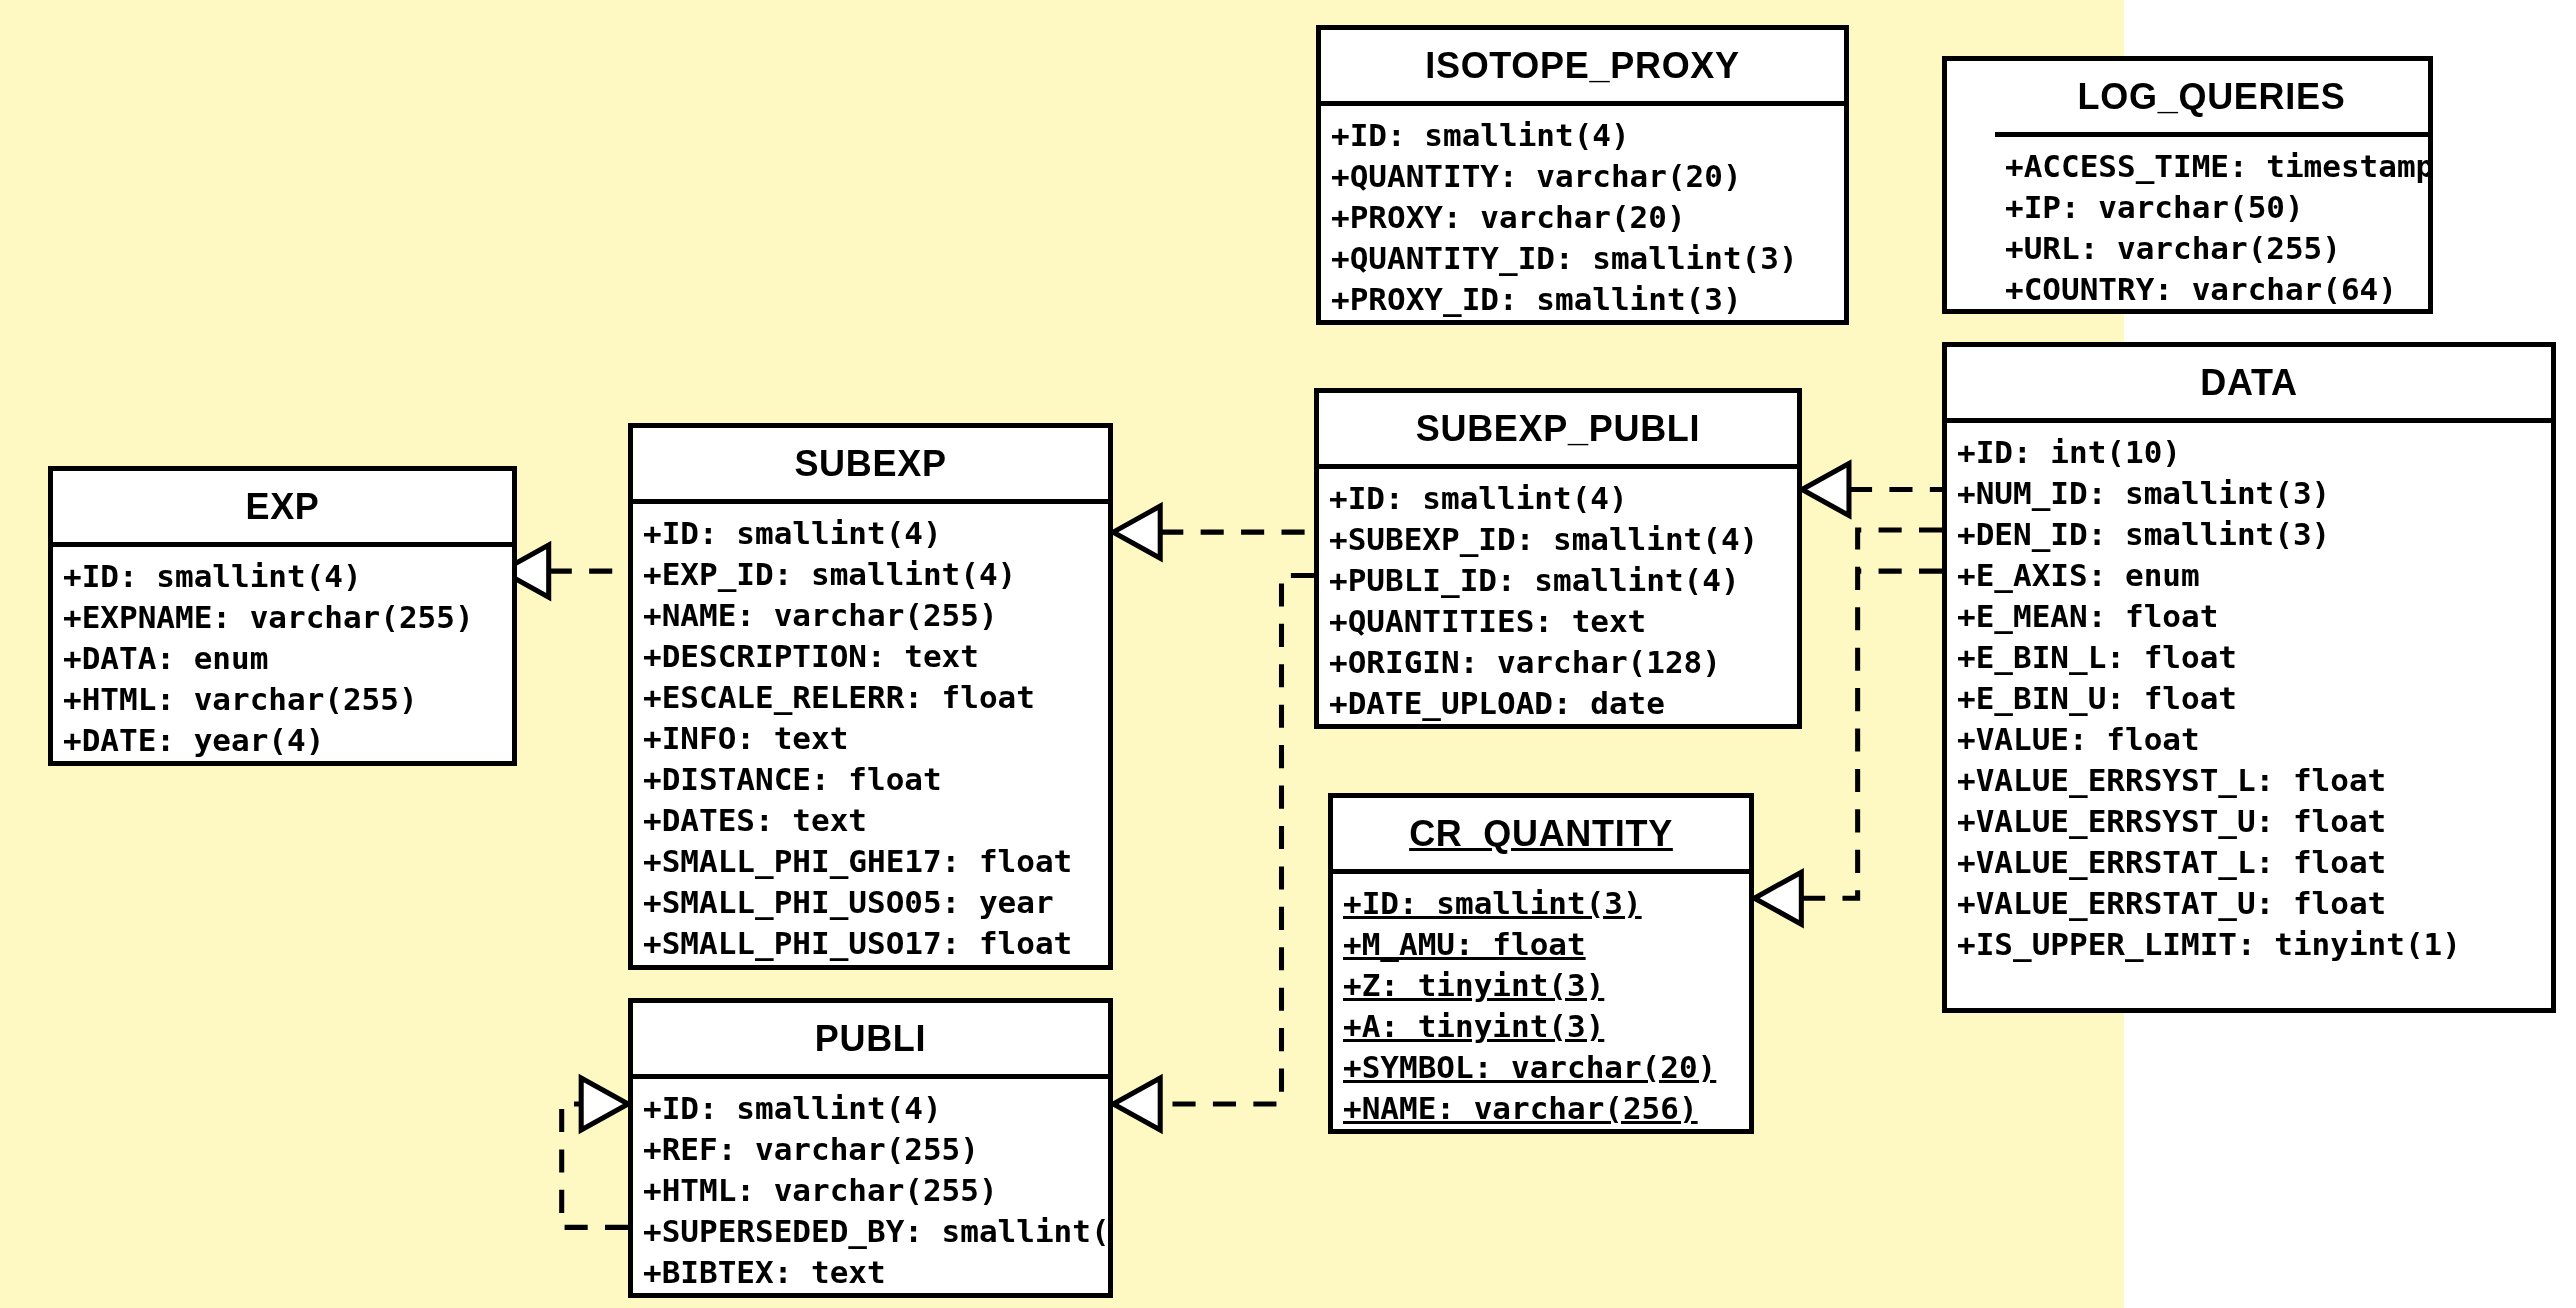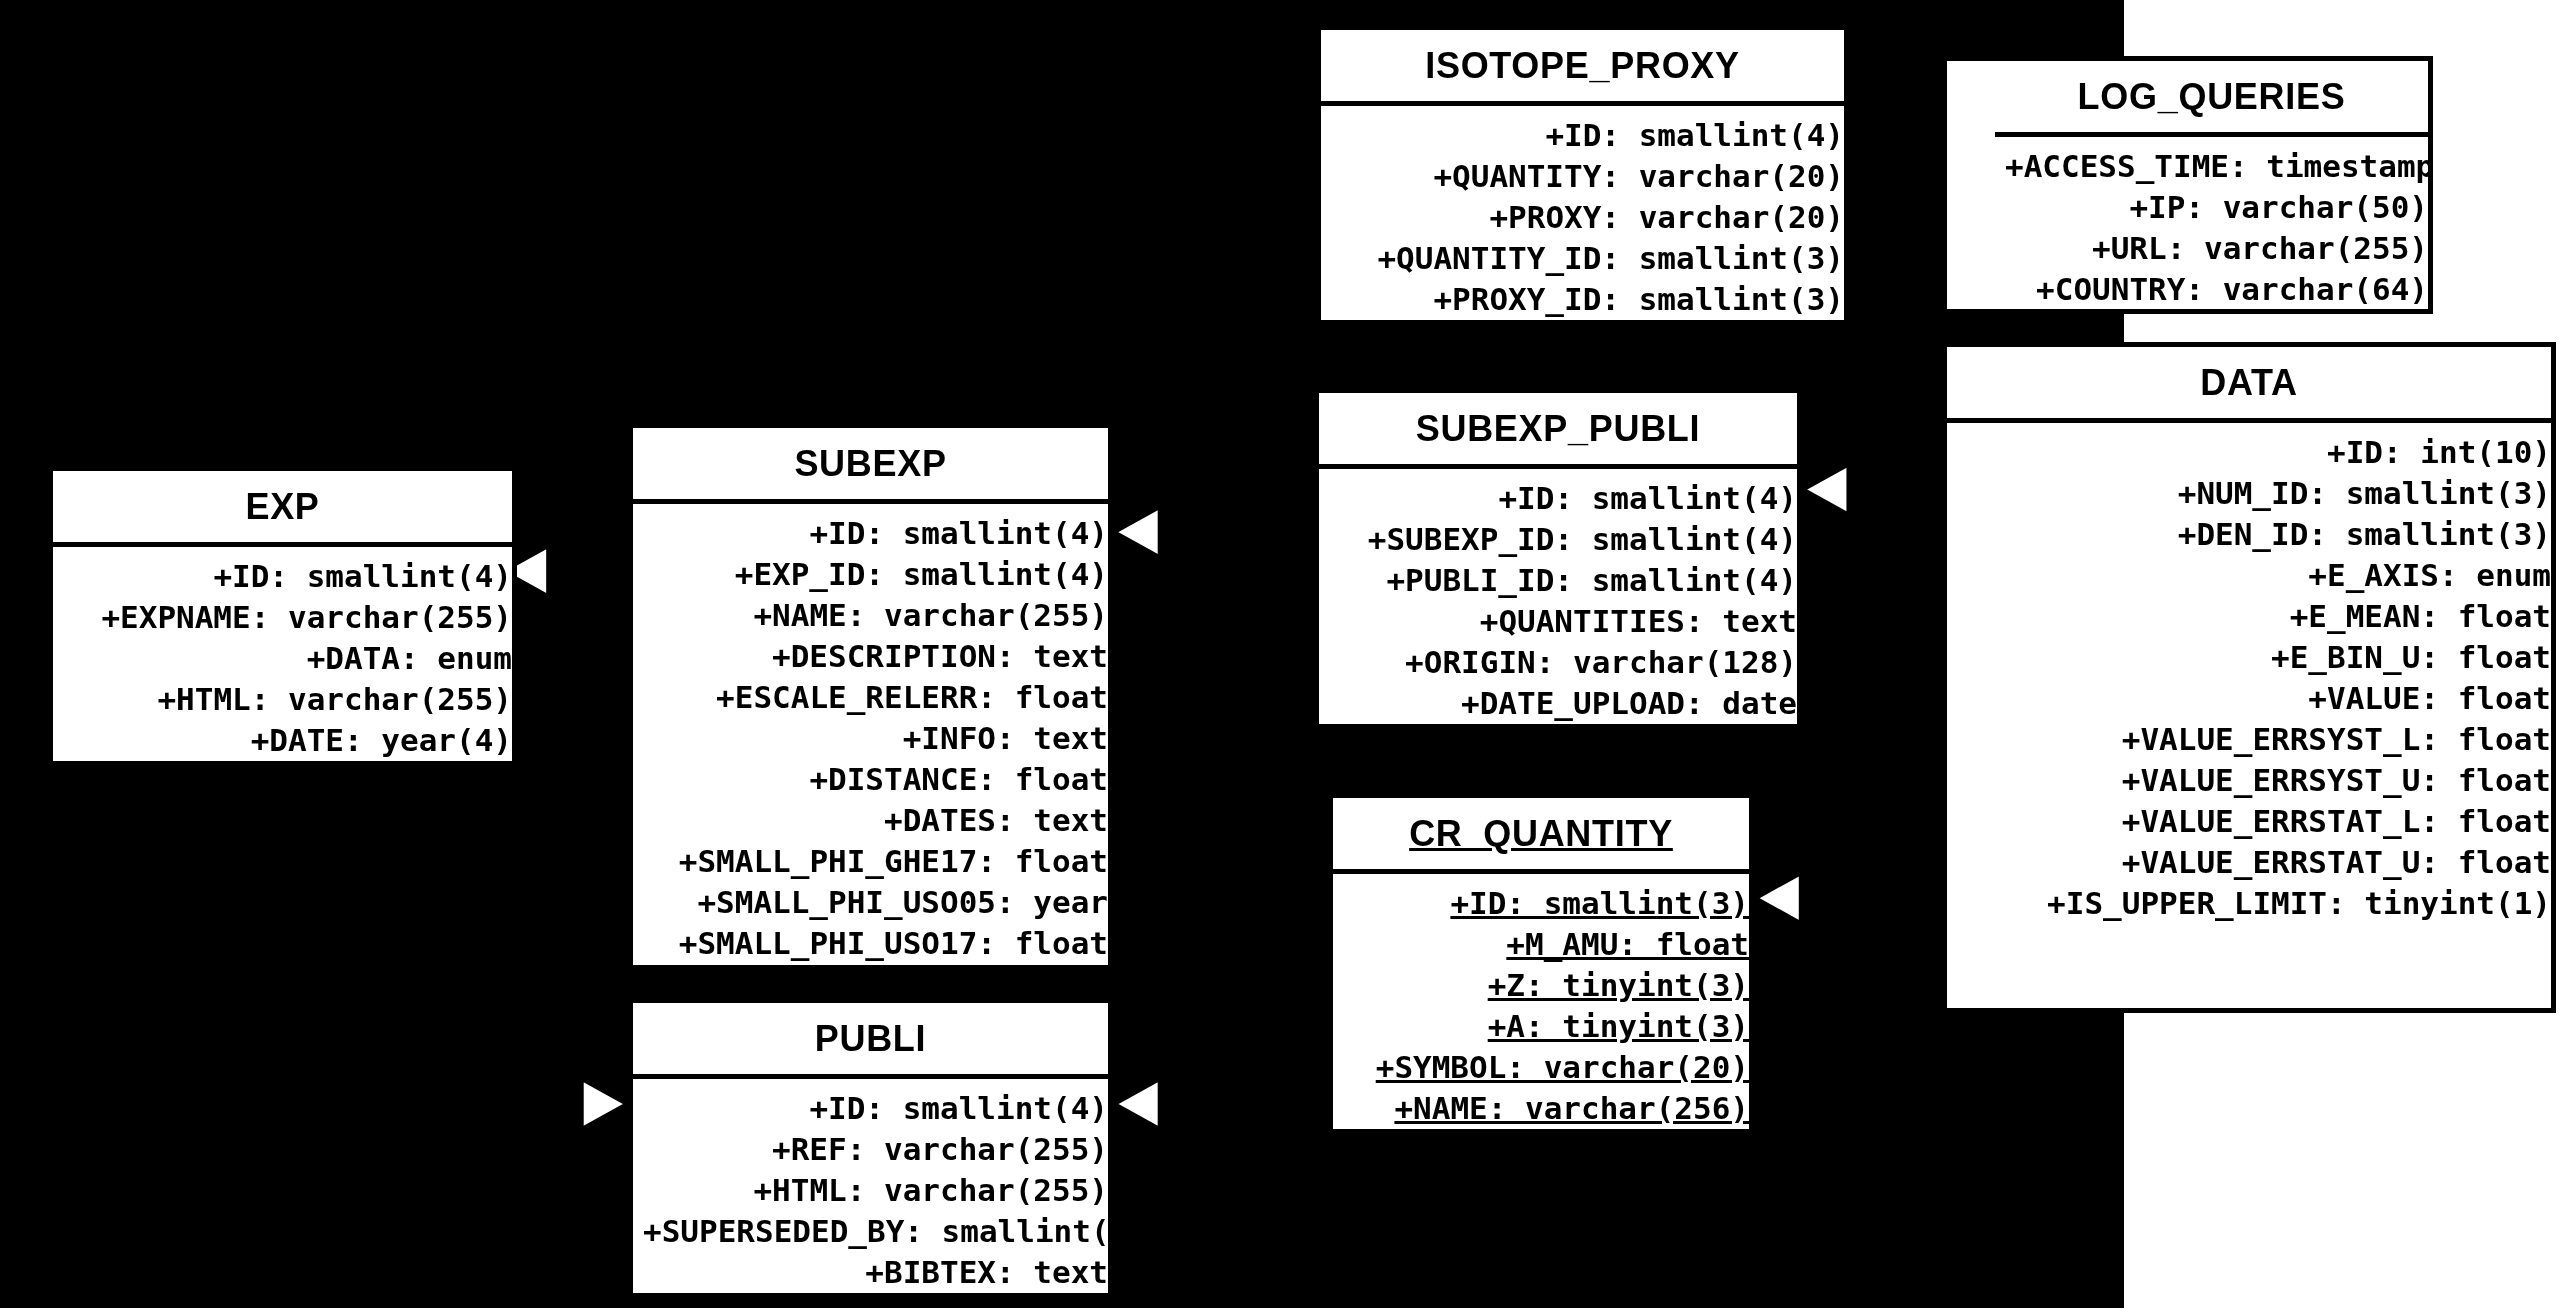--- a/index.html
+++ b/index.html
@@ -1,22 +1,21 @@
 <!DOCTYPE html>
 <html style="font-size:11.6px"><head>
 <meta charset="utf-8">
 <style>
   html, body { margin: 0; padding: 0; background: #ffffff; }
   .canvas {
     position: relative;
     width: 2124px;
     height: 1309px;
-    background: #000000;
+    background: #fef9c3;
     font-family: "DejaVu Sans Mono", "Liberation Mono", monospace;
-    text-align: right;
   }
   .connector-layer {
     position: absolute;
     left: 0; top: 0;
     width: 2576px; height: 1309px;
     z-index: 1;
   }
   .table-box {
     position: absolute;
     background: #ffffff;
@@ -152,20 +151,21 @@
   </div>
 
   <div class="table-box" style="left:1942px; top:342px; width:614px; height:671px;">
     <div class="table-title">DATA</div>
     <div class="table-fields">
       <div class="field-row">+ID: int(10)</div>
       <div class="field-row">+NUM_ID: smallint(3)</div>
       <div class="field-row">+DEN_ID: smallint(3)</div>
       <div class="field-row">+E_AXIS: enum</div>
       <div class="field-row">+E_MEAN: float</div>
+      <div class="field-row">+E_BIN_L: float</div>
       <div class="field-row">+E_BIN_U: float</div>
       <div class="field-row">+VALUE: float</div>
       <div class="field-row">+VALUE_ERRSYST_L: float</div>
       <div class="field-row">+VALUE_ERRSYST_U: float</div>
       <div class="field-row">+VALUE_ERRSTAT_L: float</div>
       <div class="field-row">+VALUE_ERRSTAT_U: float</div>
       <div class="field-row">+IS_UPPER_LIMIT: tinyint(1)</div>
     </div>
   </div>
 

